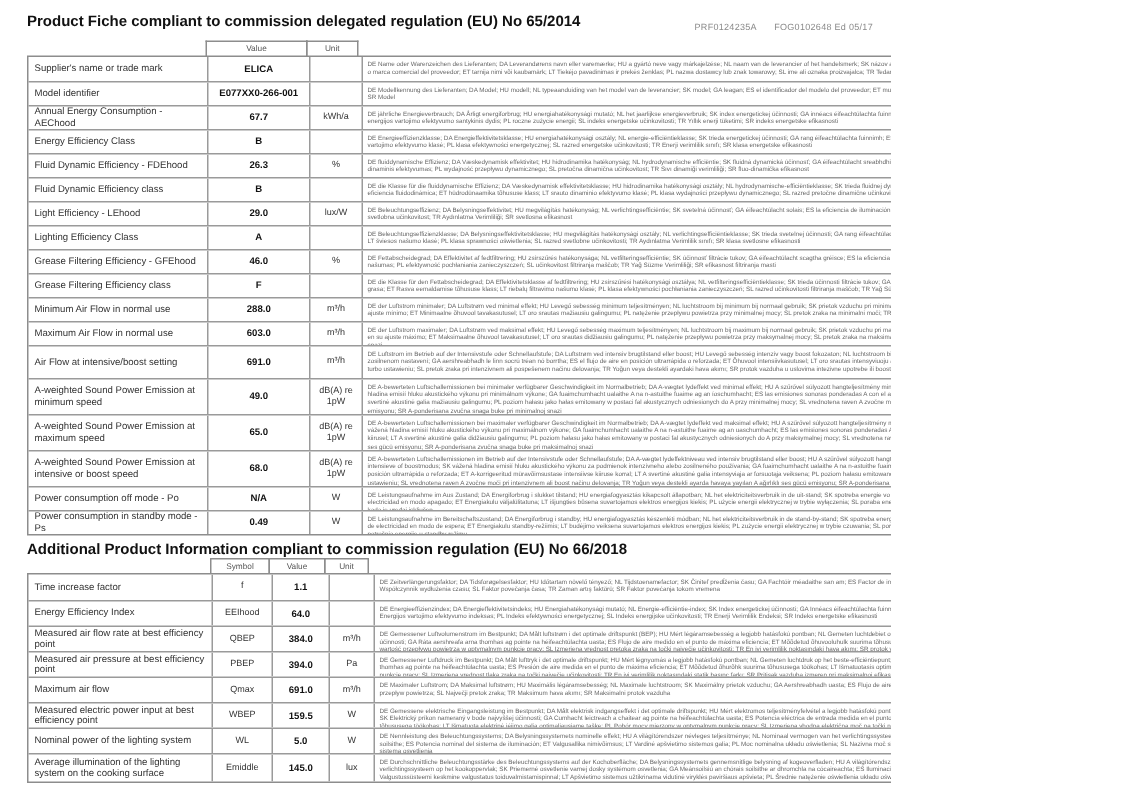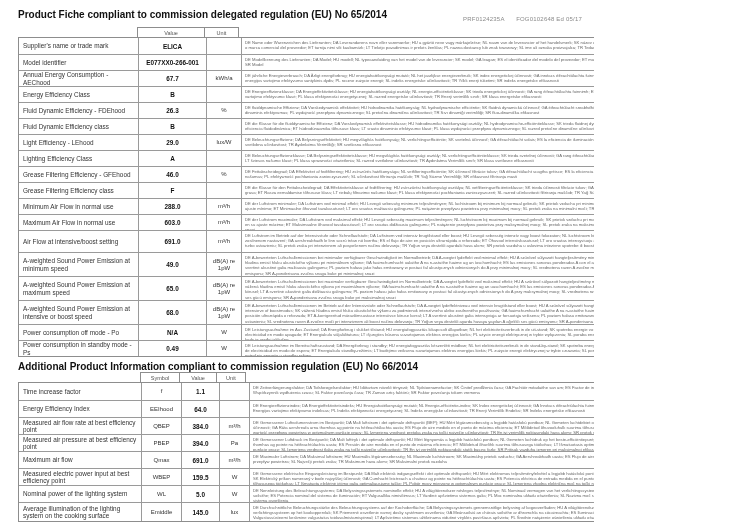--- a/index.html
+++ b/index.html
@@ -154,21 +154,21 @@
         <div class="cell c-desc">DE Leistungsaufnahme im Aus Zustand; DA Energiforbrug i slukket tilstand; HU energiafogyasztás kikapcsolt állapotban; NL het elektriciteitsverbruik in de uit-stand; SK spotreba energie vo vypnutom stave; GA ídiú cumhachta agus é múchta; ES el consumo de electricidad en modo apagado; ET Energiakulu väljalülitatuna; LT išjungties būsena suvartojamos elektros energijos kiekis; PL użycie energii elektrycznej w trybie wyłączenia; SL poraba energije v stanju izklopa; TR Kapalı moddaki güç tüketimi; SR potrošnja energije kada je uređaj isključen</div>
       </div>
       <div class="row" style="height: 16px;">
         <div class="cell c-label">Power consumption in standby mode - Ps</div>
         <div class="cell c-value">0.49</div>
         <div class="cell c-unit">W</div>
         <div class="cell c-desc">DE Leistungsaufnahme im Bereitschaftszustand; DA Energiforbrug i standby; HU energiafogyasztás készenléti módban; NL het elektriciteitsverbruik in de stand-by-stand; SK spotreba energie v pohotovostnom režime; GA ídiú cumhachta ar fuireachas; ES el consumo de electricidad en modo de espera; ET Energiakulu standby-režiimis; LT budėjimo veiksena suvartojamos elektros energijos kiekis; PL zużycie energii elektrycznej w trybie czuwania; SL poraba energije v stanju pripravljenosti; TR Bekleme modundaki güç tüketimi; SR potrošnja energije u standby režimu</div>
       </div>
     </div>
 
-  <h1 class="doc-title title-2">Additional Product Information compliant to commission regulation (EU) No 66/2014</h1>
+  <h1 class="doc-title title-2">Additional Product Information compliant to commission regulation (EU) No 66/2018</h1>
 
   <div class="headerstrip hs2">
     <div class="hbox hb-symbol">Symbol</div>
     <div class="hbox hb-value">Value</div>
     <div class="hbox hb-unit">Unit</div>
   </div>
 
   <div class="tbl" id="t2">
       <div class="row" style="height: 17px;">
         <div class="cell c-label">Time increase factor</div>

